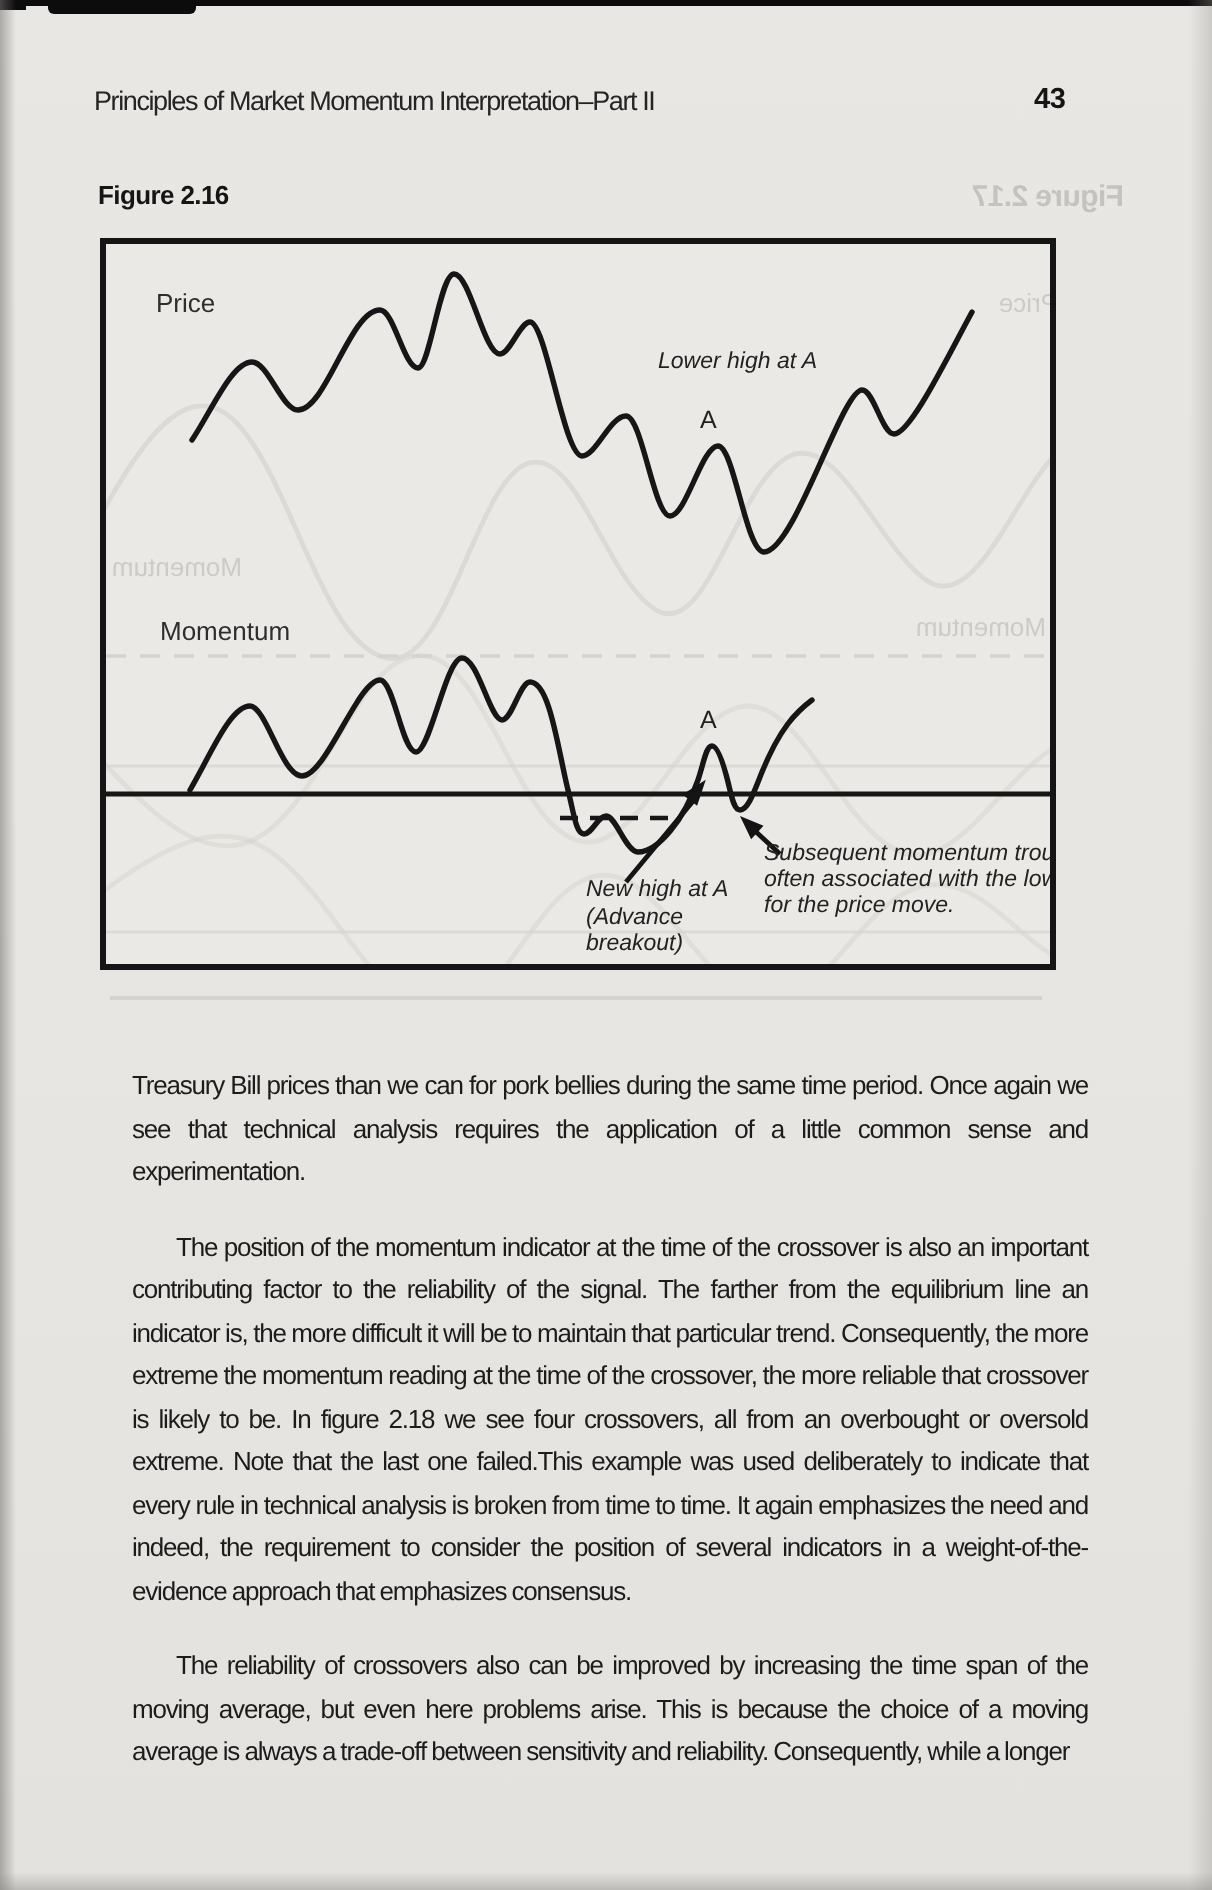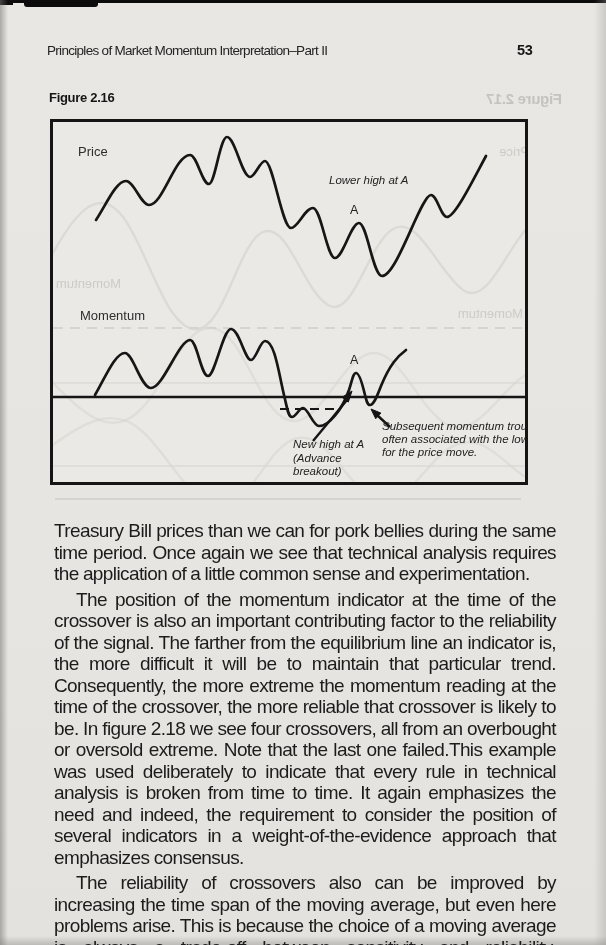--- a/index.html
+++ b/index.html
@@ -26,39 +26,39 @@
   }
   .figure-box{
     position:absolute;left:50px;top:119px;width:472px;height:360px;
     border:3px solid #151515;background:#ebe9e5;
   }
   .figure-box svg{display:block;}
   .ghost-rule{position:absolute;left:55px;top:498px;width:466px;height:2px;background:#d5d3cf;}
 
   .body-text{position:absolute;left:50px;top:516px;width:510px;}
   .body-text p{
-    margin:4px;font-size:19px;line-height:21.5px;letter-spacing:-0.6px;word-spacing:-0.4px;
+    margin:16px;font-size:13px;line-height:21.5px;letter-spacing:-0.6px;word-spacing:-0.4px;
     text-align:justify;color:#1c1c1c;
   }
   .body-text p.indent{text-indent:22px;}
 </style>
 </head>
 <body>
 
 <div class="page">
 
   <div class="edge-top"></div>
   <div class="edge-top-mark"></div>
   <div class="edge-top-corner"></div>
   <div class="edge-left"></div>
   <div class="edge-right"></div>
   <div class="edge-bottom"></div>
 
   <div class="running-header">Principles of Market Momentum Interpretation–Part II</div>
-  <div class="page-number">53</div>
+  <div class="page-number">43</div>
 
   <div class="figure-caption">Figure 2.16</div>
   <div class="ghost-caption">Figure 2.17</div>
 
   <div class="figure-box">
     <svg width="472" height="360" viewBox="0 0 472 360">
 
       <g stroke="#bdbbb7" stroke-width="2.4" fill="none" opacity="0.45">
         <path d="M -10,150 C 20,90 45,62 70,95 C 95,128 110,200 140,207 C 170,214 185,120 210,110 C 235,100 250,168 275,183 C 300,198 315,122 340,107 C 365,92 385,150 410,168 C 435,186 455,122 478,102" opacity="0.7"></path>
         <path d="M -10,250 C 25,288 55,318 85,290 C 115,262 130,202 160,206 C 190,210 205,288 235,298 C 265,308 285,242 315,232 C 345,222 365,288 395,303 C 425,318 450,262 478,250" opacity="0.55"></path>

